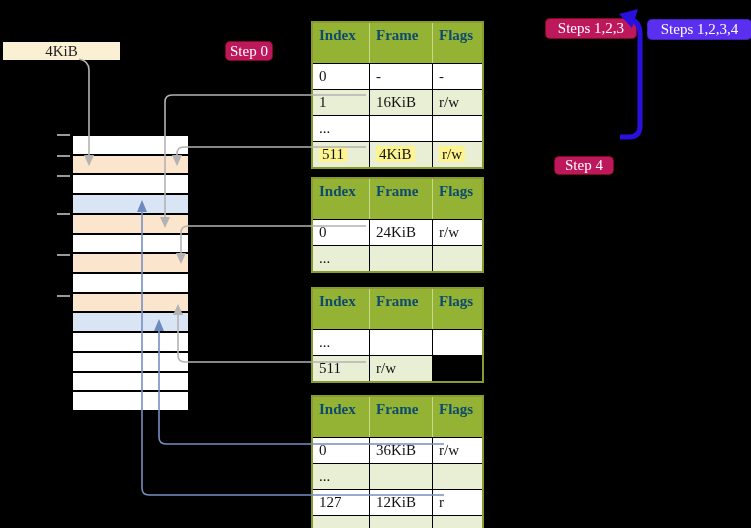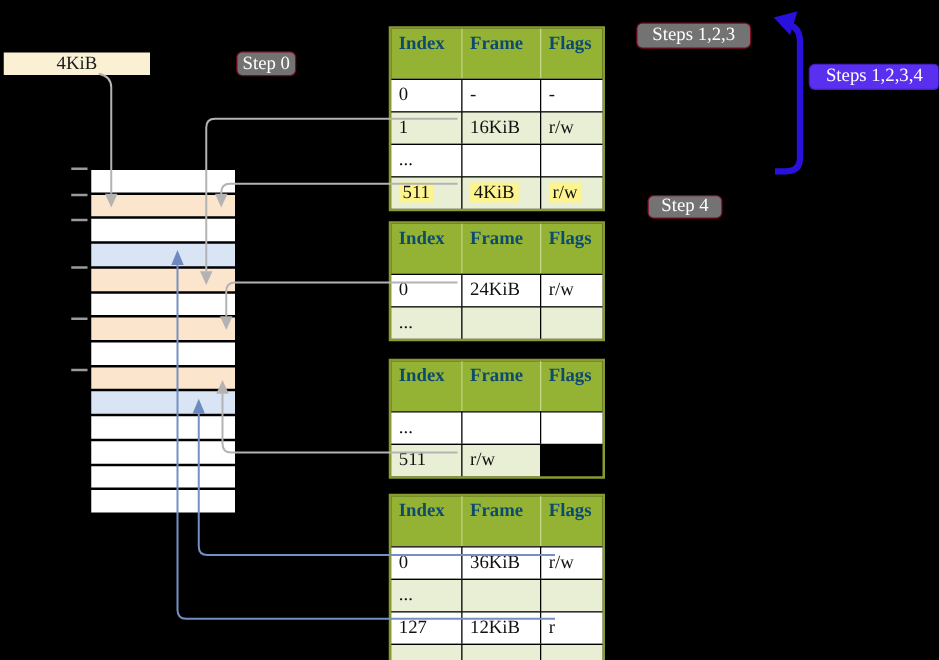--- a/index.html
+++ b/index.html
@@ -4,25 +4,25 @@
 <style>
   html,body{margin:0;padding:0;background:#000;}
   .stage{position:relative;width:751px;height:528px;background:#000;overflow:hidden;
          font-family:"Liberation Serif","DejaVu Serif",serif;}
 
   
   .mem-label{position:absolute;left:3px;top:42px;width:117px;height:18px;background:#faf0d3;
              color:#1c1c1c;text-align:center;font-size:15px;line-height:18px;}
   .badge{position:absolute;color:#fff;text-align:center;font-size:15px;border-radius:4px;
          white-space:nowrap;}
-  .badge.red{background:#737373;box-shadow:0 0 0 1px #7d0a22;}
+  .badge.red{background:#be185d;box-shadow:0 0 0 1px #7d0a22;margin-left:36px;}
   .badge.blue{background:#5a2ff0;box-shadow:0 0 0 1px #4520c0;}
   .b-step0{left:190px;top:42px;width:46px;height:18px;line-height:18px;}
   .b-steps123{left:510px;top:19px;width:90px;height:19px;line-height:19px;}
-  .b-steps1234{left:648px;top:20px;width:103px;height:19px;line-height:19px;margin-top:32px;}
+  .b-steps1234{left:648px;top:20px;width:103px;height:19px;line-height:19px;}
   .b-step4{left:519px;top:157px;width:58px;height:17px;line-height:17px;}
 
   
   .memcol{position:absolute;left:71px;top:134px;width:119px;height:278px;box-sizing:border-box;
           border:2px solid #000;background:#000;display:flex;flex-direction:column;gap:2px;}
   .stripe{flex:1;}
   .s-white{background:#ffffff;}
   .s-peach{background:#fce5cd;}
   .s-blue{background:#d9e5f5;}
   .tick{position:absolute;left:57px;width:13px;height:2px;background:#9a9a9a;}

